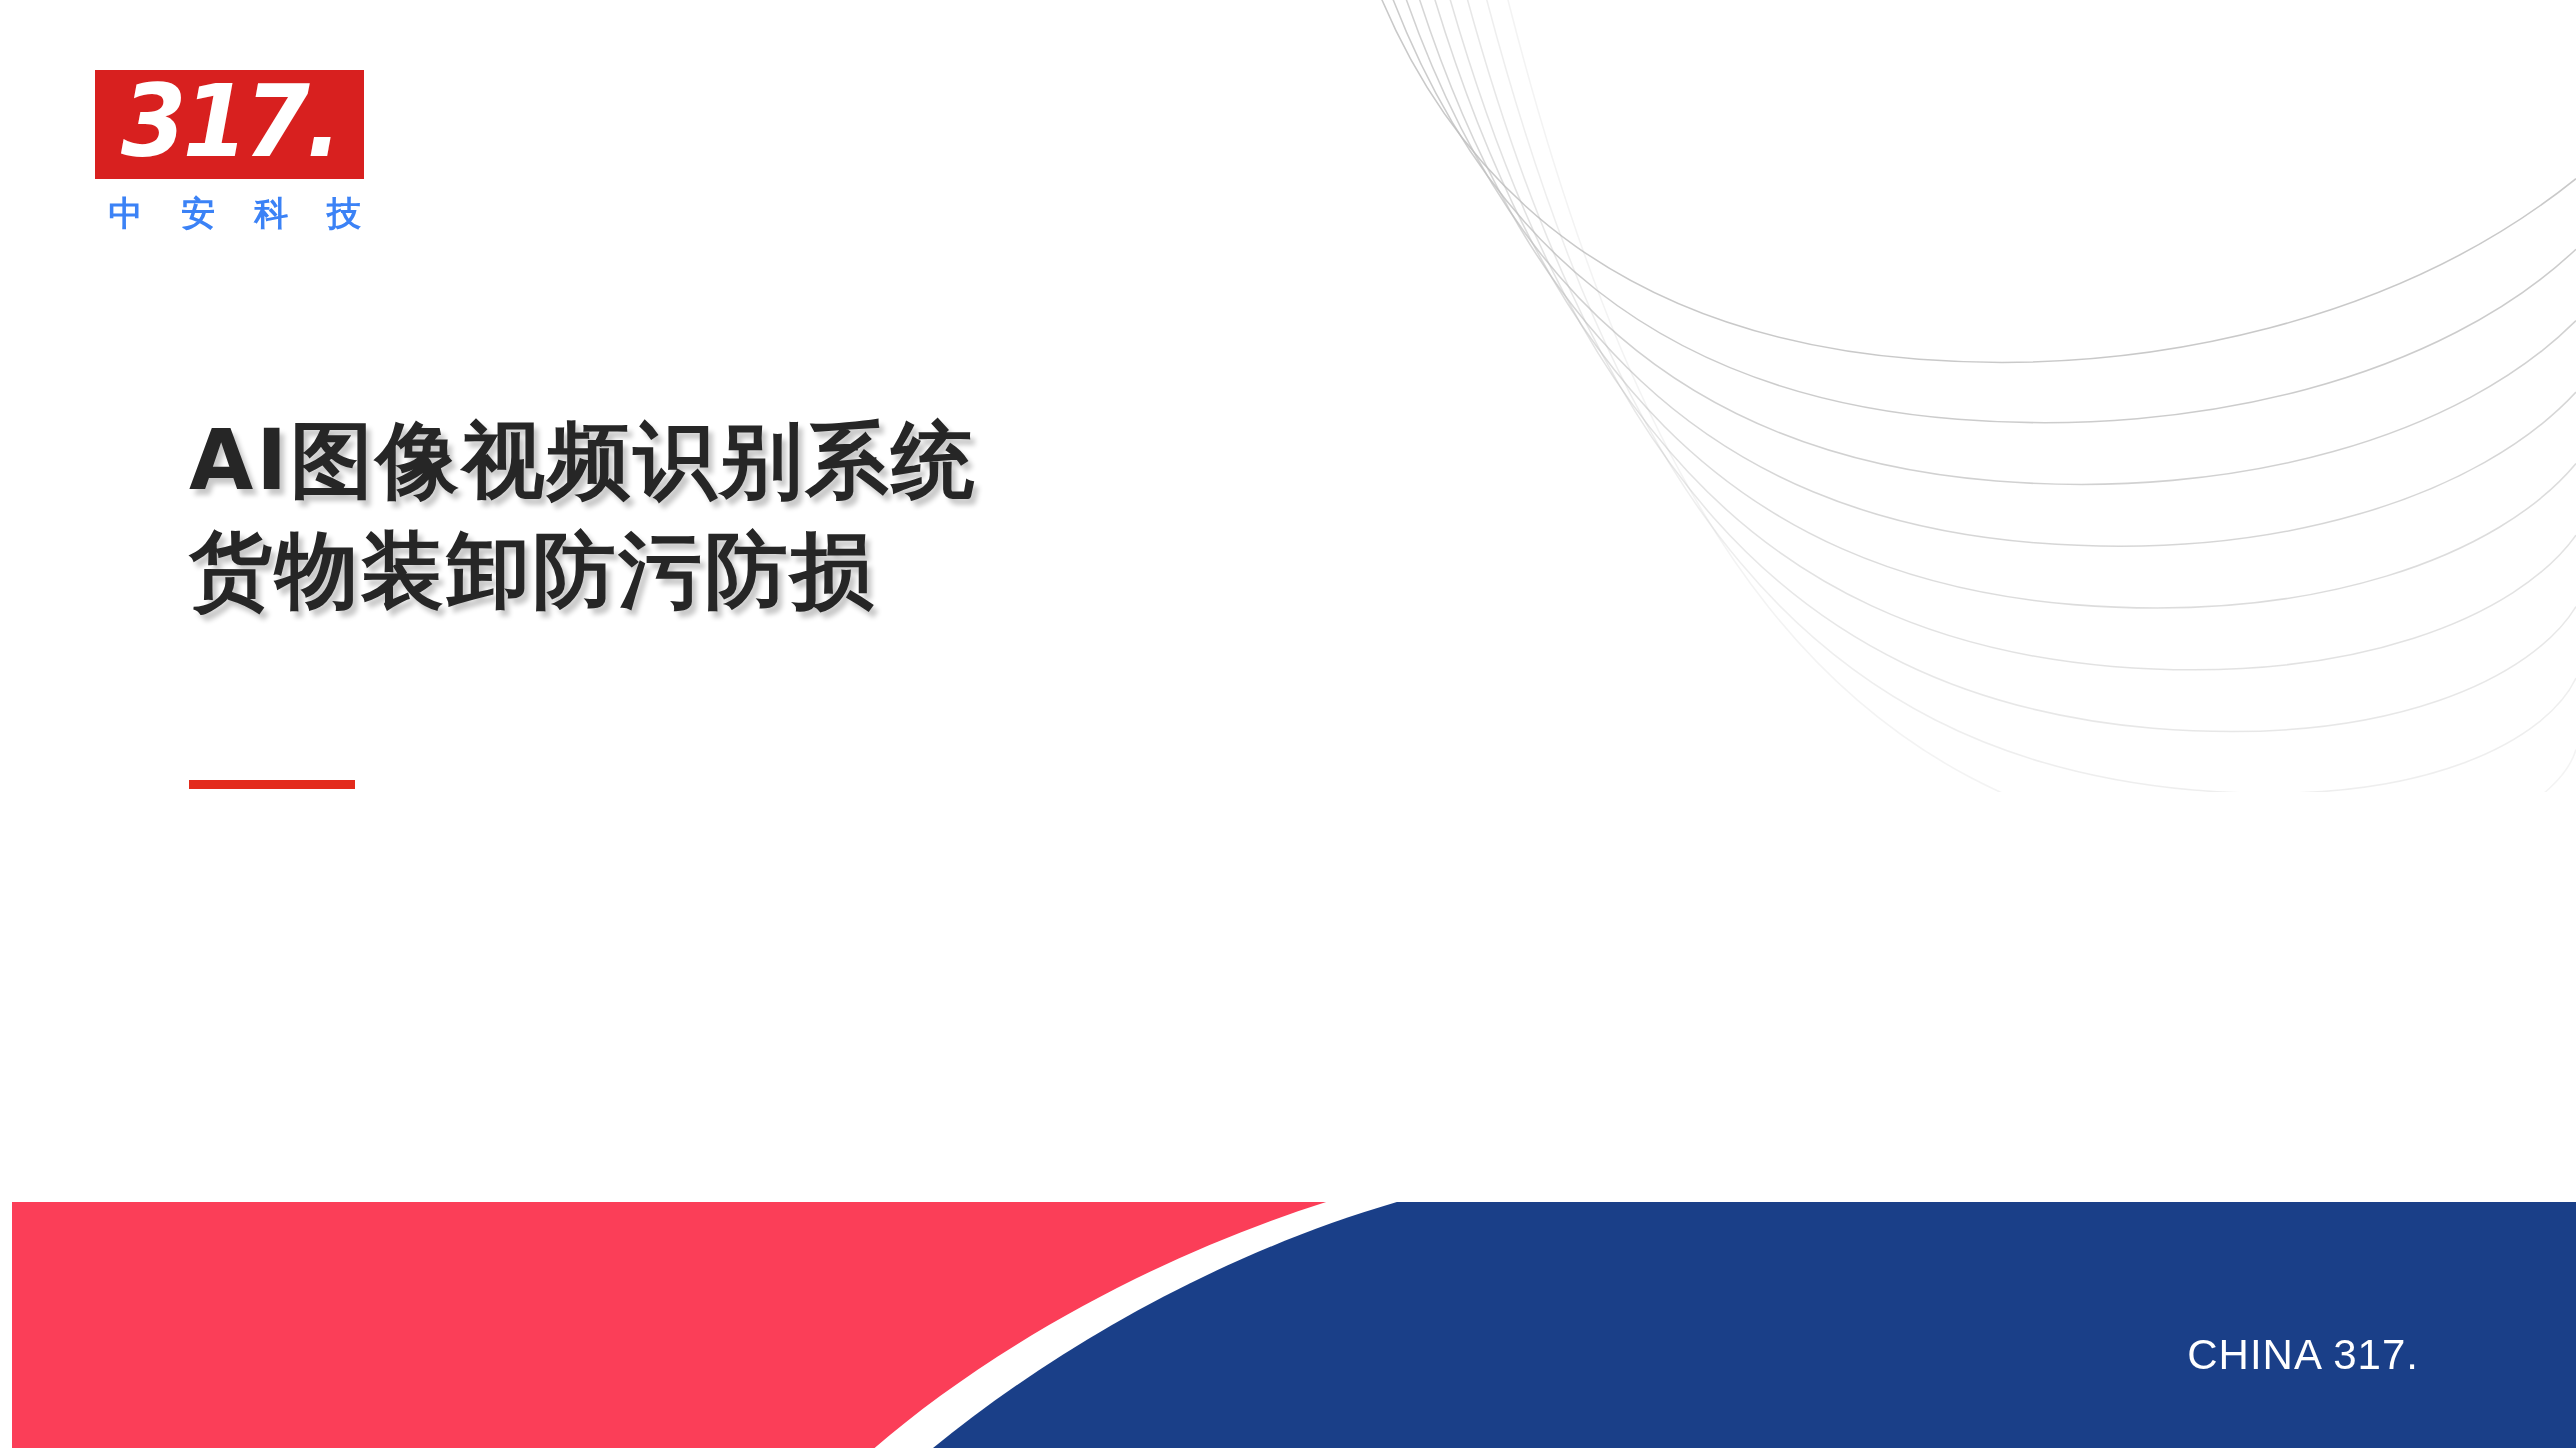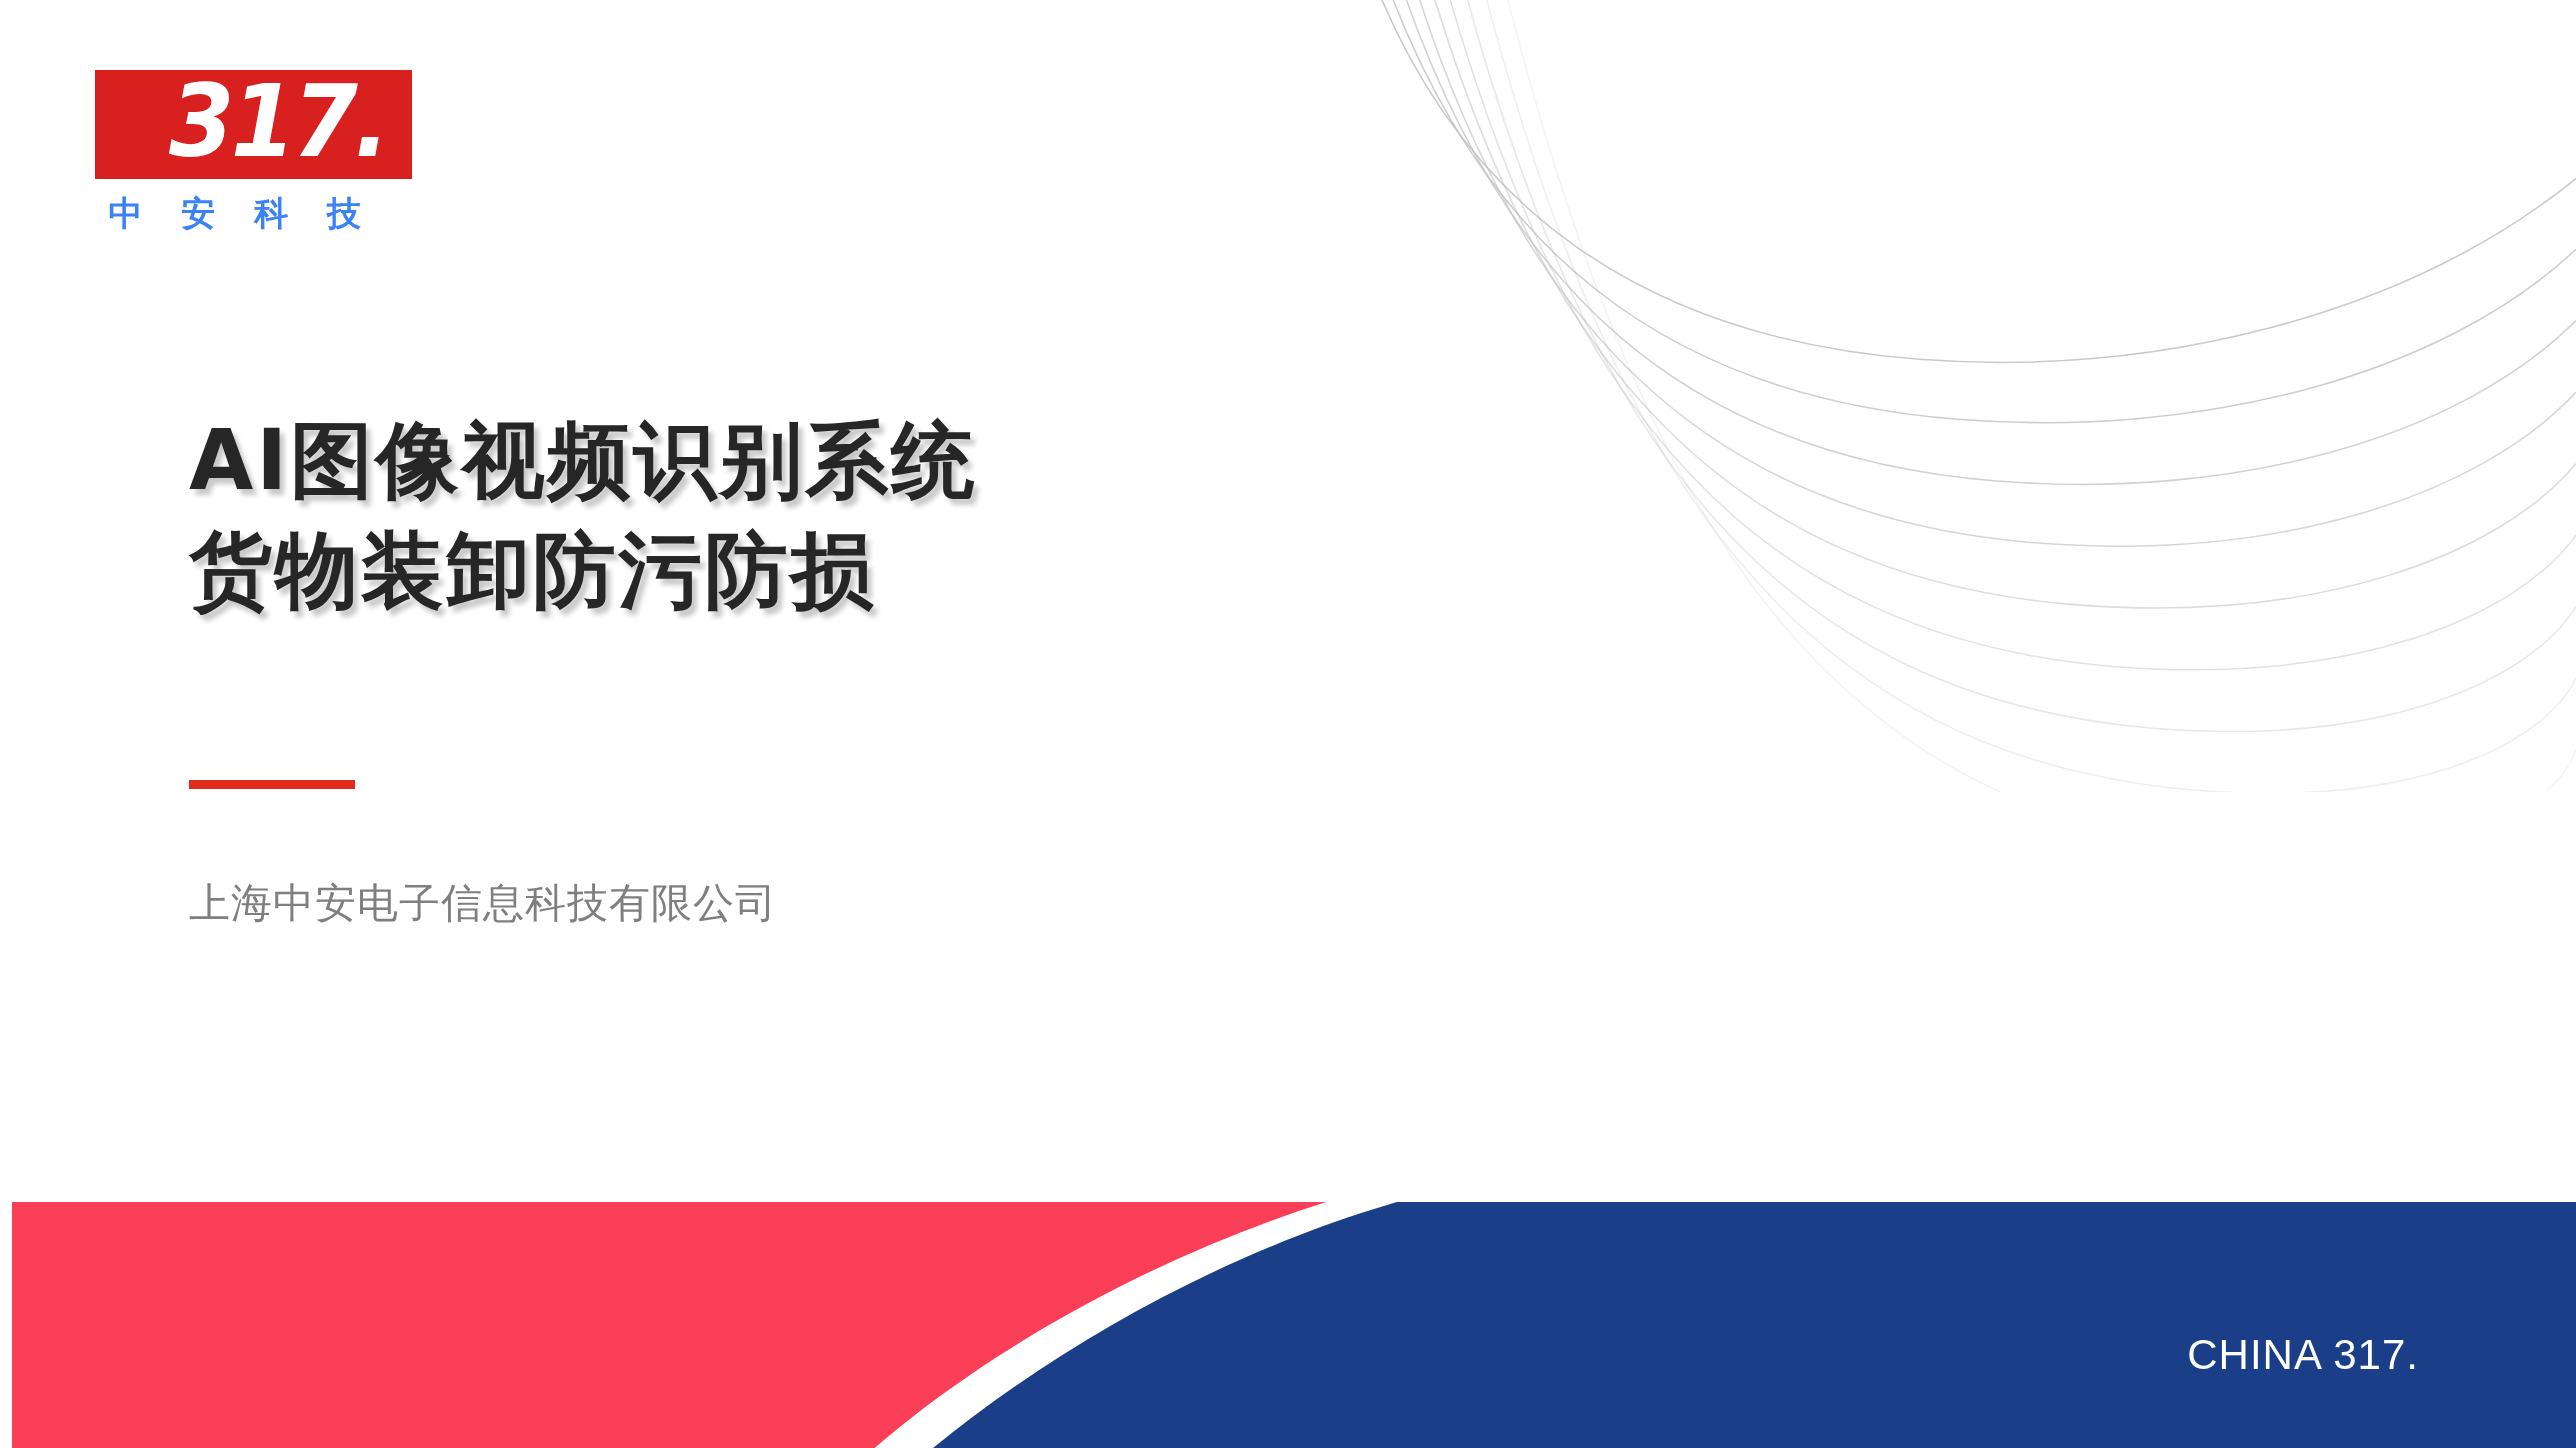--- a/index.html
+++ b/index.html
@@ -35,21 +35,20 @@
     width: 270px;
   }
   #logo-mark {
     width: 269px;
     height: 109px;
     background: #D8201F;
     display: flex;
     align-items: center;
     justify-content: center;
     overflow: hidden;
-    padding-left: 48px;
   }
   #logo-mark-text {
     color: #ffffff;
     font-family: "DejaVu Sans", sans-serif;
     font-weight: bold;
     font-style: italic;
     font-size: 100px;
     line-height: 100px;
     letter-spacing: -3.9px;
     transform: scaleX(0.94);
@@ -158,21 +157,20 @@
     <div id="logo-sub">中 安 科 技</div>
   </div>
 
   <div id="title-block">
     <div class="title-line">AI图像视频识别系统</div>
     <div class="title-line">货物装卸防污防损</div>
   </div>
 
   <div id="divider"></div>
 
-  <div id="company">上海中安电子信息科技有限公司</div>
 
   <div id="footer">
     <svg width="2576" height="247" viewBox="0 0 2667 256" preserveAspectRatio="none" aria-hidden="true" style="position:absolute;left:0;top:0;">
 
       <rect x="0" y="0" width="2667" height="256" fill="#FB3E58"></rect>
 
       <path d="M 1380,-6 C 1180,54 1000,160 885,262 L 1010,262 C 1130,162 1300,58 1500,4 Z" fill="#ffffff"></path>
 
       <path d="M 1455,-6 L 2680,-6 L 2680,262 L 945,262 C 1070,158 1250,50 1455,-6 Z" fill="#1A3F88"></path>
     </svg>

